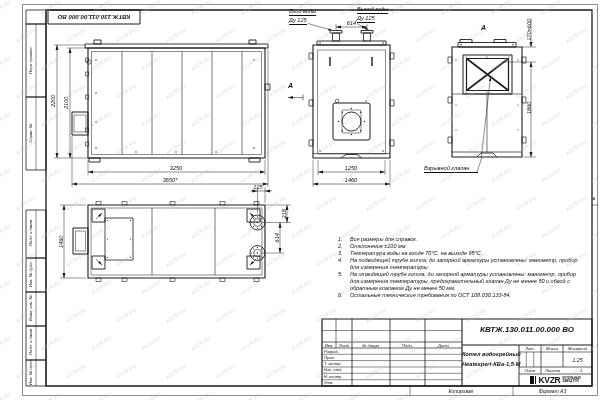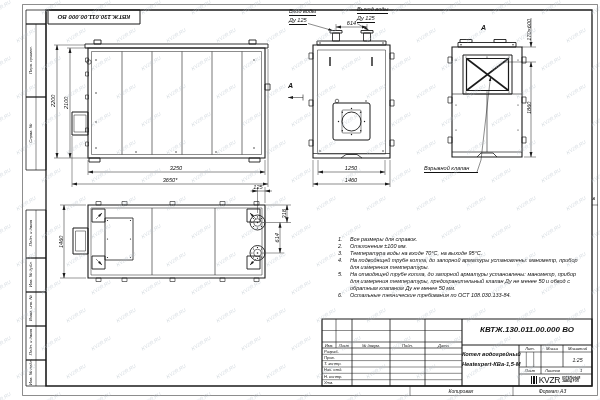--- a/index.html
+++ b/index.html
@@ -25,21 +25,21 @@
          font-size:5.5px;line-height:1.27;font-style:italic;color:#111;}
   .note{display:flex;}
   .note .n{width:12px;flex:none;}
   .note .x{flex:1;white-space:normal;}
   #wm{position:absolute;inset:0;z-index:6;pointer-events:none;overflow:hidden;}
   #wm span{position:absolute;transform:rotate(-33deg);font-size:5px;font-style:italic;
            color:#b6c0ca;opacity:.55;white-space:nowrap;}
   .logo{position:absolute;left:520px;top:374.5px;width:71px;height:11px;z-index:5;
         display:flex;align-items:center;justify-content:center;gap:2px;}
   .logo .ic{width:6px;height:8px;background:repeating-linear-gradient(90deg,#111 0 1.5px,#fff 1.5px 2.3px);}
-  .logo .nm{font-size:8.5px;font-weight:400;color:#111;letter-spacing:-.3px;}
+  .logo .nm{font-size:8.5px;font-weight:700;color:#111;letter-spacing:-.3px;}
   .logo .tg{display:flex;flex-direction:column;font-size:2.8px;font-weight:700;color:#111;line-height:1.15;}
 </style>
 </head>
 <body>
 
 <div class="sheet">
 
 <svg width="600" height="400" viewBox="0 0 600 400">
   <defs>
     <marker id="ma" viewBox="0 0 10 10" refX="9.5" refY="5" markerWidth="5.5" markerHeight="5.5" markerUnits="userSpaceOnUse" orient="auto-start-reverse">

